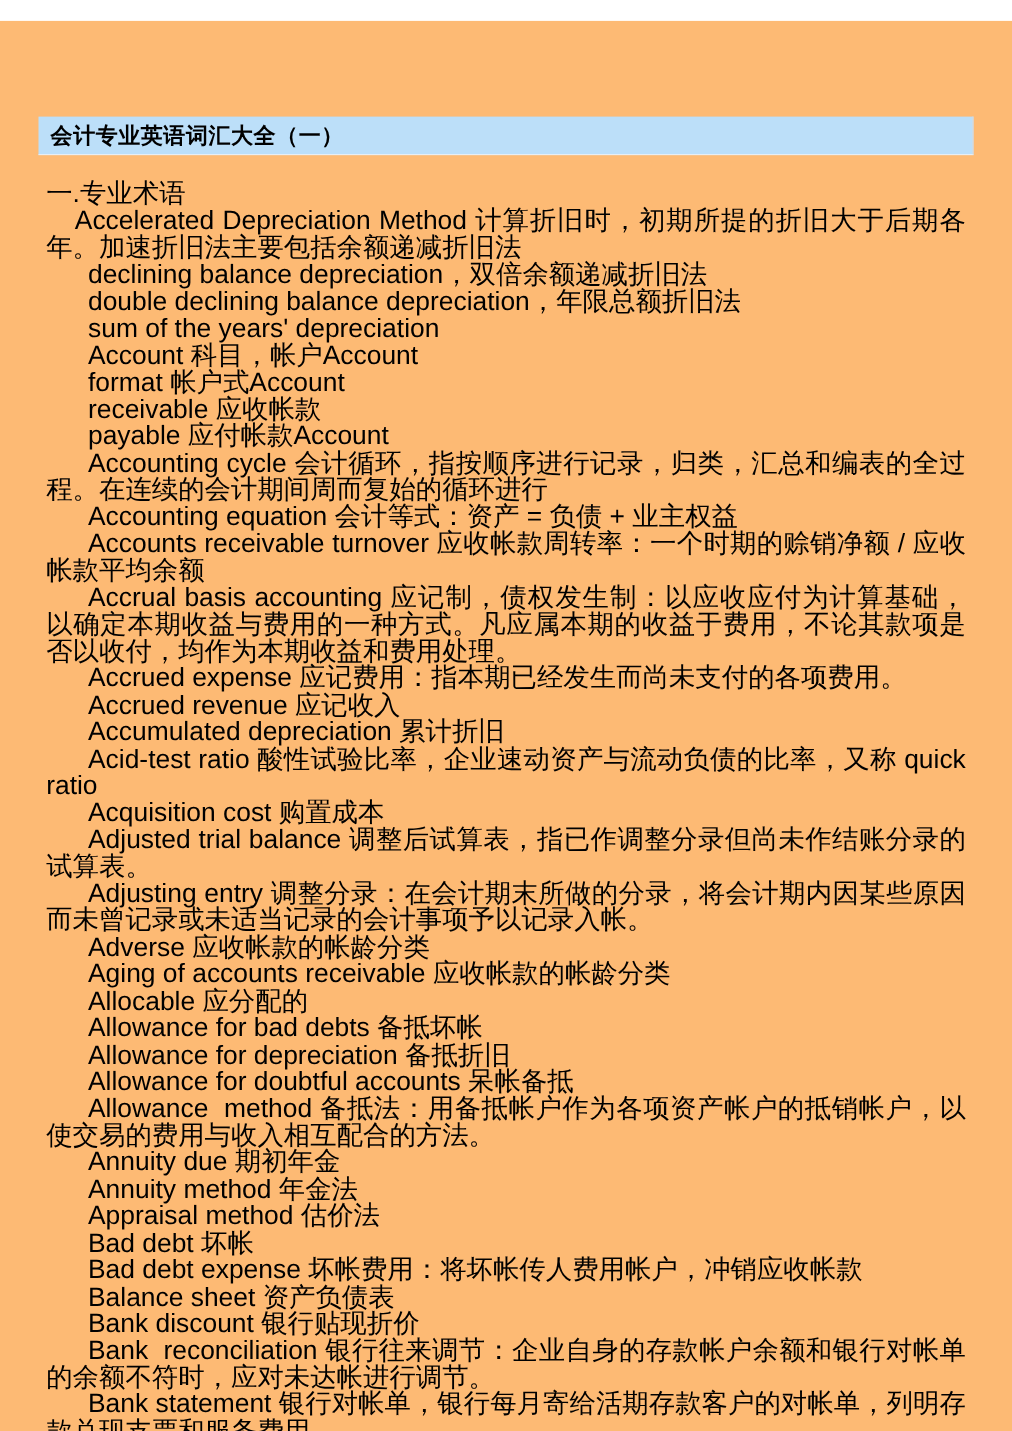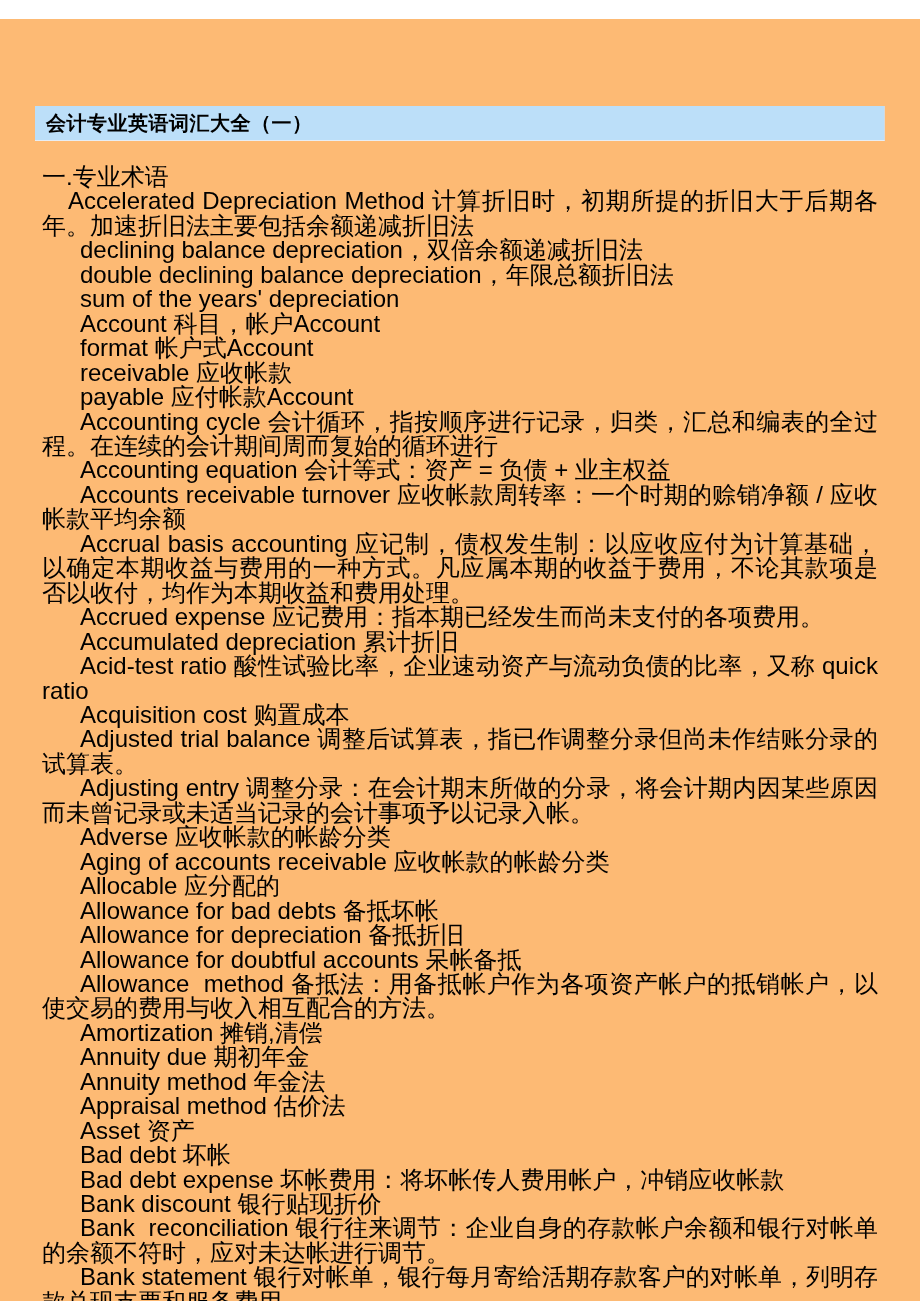--- a/index.html
+++ b/index.html
@@ -65,38 +65,38 @@
         <p class="entry">sum of the years' depreciation</p>
         <p class="entry">Account 科目，帐户Account</p>
         <p class="entry">format 帐户式Account</p>
         <p class="entry">receivable 应收帐款</p>
         <p class="entry">payable 应付帐款Account</p>
         <p class="entry">Accounting cycle 会计循环，指按顺序进行记录，归类，汇总和编表的全过程。在连续的会计期间周而复始的循环进行</p>
         <p class="entry">Accounting equation 会计等式：资产 = 负债 + 业主权益</p>
         <p class="entry">Accounts receivable turnover 应收帐款周转率：一个时期的赊销净额 / 应收帐款平均余额</p>
         <p class="entry">Accrual basis accounting 应记制，债权发生制：以应收应付为计算基础，以确定本期收益与费用的一种方式。凡应属本期的收益于费用，不论其款项是否以收付，均作为本期收益和费用处理。</p>
         <p class="entry">Accrued expense 应记费用：指本期已经发生而尚未支付的各项费用。</p>
+        <p class="entry">Accrued revenue 应记收入</p>
         <p class="entry">Accumulated depreciation 累计折旧</p>
         <p class="entry">Acid-test ratio 酸性试验比率，企业速动资产与流动负债的比率，又称 quick ratio</p>
         <p class="entry">Acquisition cost 购置成本</p>
         <p class="entry">Adjusted trial balance 调整后试算表，指已作调整分录但尚未作结账分录的试算表。</p>
         <p class="entry">Adjusting entry 调整分录：在会计期末所做的分录，将会计期内因某些原因而未曾记录或未适当记录的会计事项予以记录入帐。</p>
         <p class="entry">Adverse 应收帐款的帐龄分类</p>
         <p class="entry">Aging of accounts receivable 应收帐款的帐龄分类</p>
         <p class="entry">Allocable 应分配的</p>
         <p class="entry">Allowance for bad debts 备抵坏帐</p>
         <p class="entry">Allowance for depreciation 备抵折旧</p>
         <p class="entry">Allowance for doubtful accounts 呆帐备抵</p>
         <p class="entry">Allowance  method 备抵法：用备抵帐户作为各项资产帐户的抵销帐户，以使交易的费用与收入相互配合的方法。</p>
-        <p class="entry">Amortization 摊销,清偿</p>
         <p class="entry">Annuity due 期初年金</p>
         <p class="entry">Annuity method 年金法</p>
         <p class="entry">Appraisal method 估价法</p>
-        <p class="entry">Asset 资产</p>
         <p class="entry">Bad debt 坏帐</p>
         <p class="entry">Bad debt expense 坏帐费用：将坏帐传人费用帐户，冲销应收帐款</p>
+        <p class="entry">Balance sheet 资产负债表</p>
         <p class="entry">Bank discount 银行贴现折价</p>
         <p class="entry">Bank  reconciliation 银行往来调节：企业自身的存款帐户余额和银行对帐单的余额不符时，应对未达帐进行调节。</p>
         <p class="entry">Bank statement 银行对帐单，银行每月寄给活期存款客户的对帐单，列明存款兑现支票和服务费用。</p>
       </div>
   </div>
 
 </div>
 
 </body></html>

